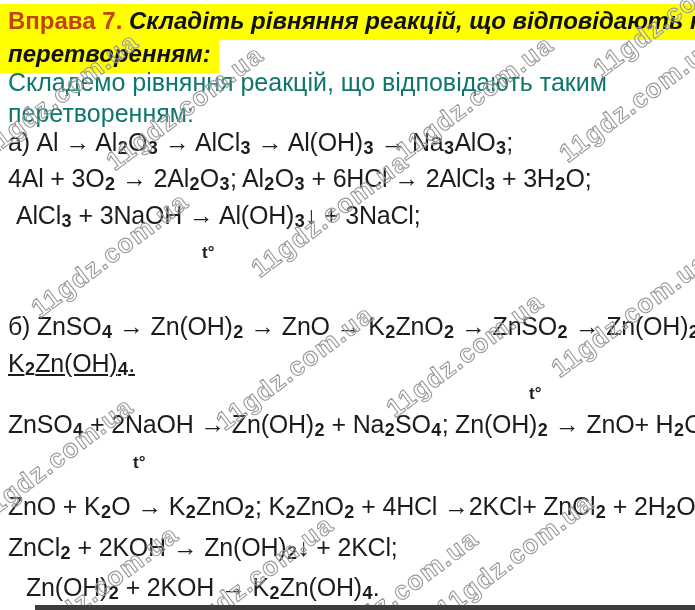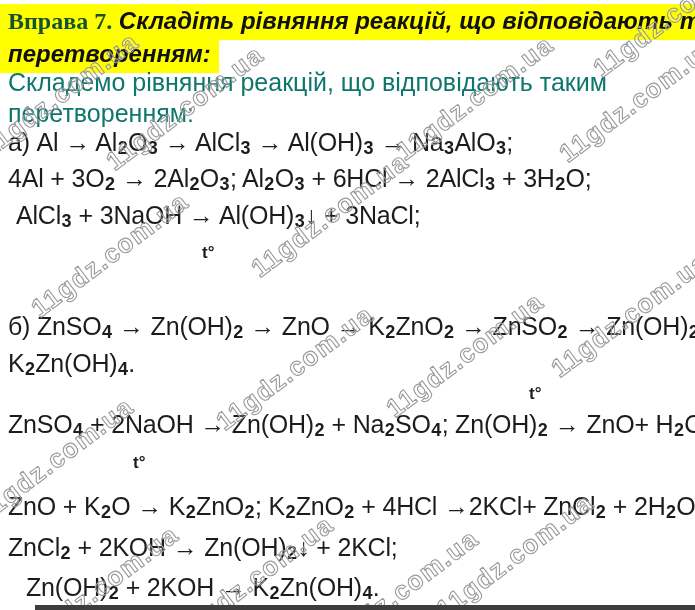--- a/index.html
+++ b/index.html
@@ -11,21 +11,21 @@
     font-family:"Liberation Sans", sans-serif;
     color:#1c1c1c;
   }
   .hl-line{
     position:absolute;left:0;
     background:#ffff00;
     font-size:24px;font-weight:bold;
     padding:3px 8px 5px 8px;
     white-space:nowrap;
   }
-  .red-label{color:#14532d;font-style:normal;font-weight:bold;font-family:Liberation Serif, serif;}
+  .red-label{color:#c2410c;font-style:normal;font-weight:bold;}
   .hl-italic{font-style:italic;color:#111;}
   .intro-line{
     position:absolute;left:8px;
     font-size:25px;color:#0f766e;white-space:nowrap;
   }
   .eq-line{
     position:absolute;left:8px;
     font-size:25px;color:#1c1c1c;white-space:nowrap;
     letter-spacing:-0.2px;
   }
@@ -71,21 +71,21 @@
   <div class="intro-line" style="top:68px;">Складемо рівняння реакцій, що відповідають таким</div>
   <div class="intro-line" style="top:99px;">перетворенням:</div>
 
   <div class="eq-line" style="top:128px;"><span>а) Al → Al</span><span class="sub">2</span><span>O</span><span class="sub">3</span><span> → AlCl</span><span class="sub">3</span><span> → Al(OH)</span><span class="sub">3</span><span> → Na</span><span class="sub">3</span><span>AlO</span><span class="sub">3</span><span>;</span></div>
   <div class="eq-line" style="top:164px;"><span>4Al + 3O</span><span class="sub">2</span><span> </span><span class="arr">→</span><span> 2Al</span><span class="sub">2</span><span>O</span><span class="sub">3</span><span>;  Al</span><span class="sub">2</span><span>O</span><span class="sub">3</span><span> + 6HCl </span><span class="arr">→</span><span> 2AlCl</span><span class="sub">3</span><span> + 3H</span><span class="sub">2</span><span>O;</span></div>
   <div class="eq-line" style="top:201px;margin-left:8px;"><span>AlCl</span><span class="sub">3</span><span> + 3NaOH </span><span class="arr">→</span><span> Al(OH)</span><span class="sub">3</span><span class="dn">↓</span><span> + 3NaCl;</span></div>
 
   <div class="temp" style="left:202px;top:243px;">t°</div>
 
   <div class="eq-line" style="top:312px;"><span>б) ZnSO</span><span class="sub">4</span><span> → Zn(OH)</span><span class="sub">2</span><span> → ZnO → K</span><span class="sub">2</span><span>ZnO</span><span class="sub">2</span><span> → ZnSO</span><span class="sub">2</span><span> → Zn(OH)</span><span class="sub">2</span><span> →</span></div>
-  <div class="eq-line" style="top:349px;"><span>K</span><span class="sub">2</span><span>Zn(OH)</span><span class="sub">4</span><span>.</span></div>
+  <div class="eq-line" style="top:349px;text-decoration:underline;"><span>K</span><span class="sub">2</span><span>Zn(OH)</span><span class="sub">4</span><span>.</span></div>
 
   <div class="temp" style="left:529px;top:384px;">t°</div>
   <div class="eq-line" style="top:410px;"><span>ZnSO</span><span class="sub">4</span><span> + 2NaOH </span><span class="arr">→</span><span> Zn(OH)</span><span class="sub">2</span><span> + Na</span><span class="sub">2</span><span>SO</span><span class="sub">4</span><span>; Zn(OH)</span><span class="sub">2</span><span> </span><span class="arr">→</span><span> ZnO+ H</span><span class="sub">2</span><span>O;</span></div>
 
   <div class="temp" style="left:133px;top:453px;">t°</div>
   <div class="eq-line" style="top:492px;"><span>ZnO + K</span><span class="sub">2</span><span>O </span><span class="arr">→</span><span> K</span><span class="sub">2</span><span>ZnO</span><span class="sub">2</span><span>;  K</span><span class="sub">2</span><span>ZnO</span><span class="sub">2</span><span> + 4HCl </span><span class="arr">→</span><span>2KCl+ ZnCl</span><span class="sub">2</span><span> + 2H</span><span class="sub">2</span><span>O;</span></div>
   <div class="eq-line" style="top:533px;"><span>ZnCl</span><span class="sub">2</span><span> + 2KOH </span><span class="arr">→</span><span> Zn(OH)</span><span class="sub">2</span><span class="dn">↓</span><span> + 2KCl;</span></div>
   <div class="eq-line" style="top:573px;margin-left:18px;"><span>Zn(OH)</span><span class="sub">2</span><span> + 2KOH </span><span class="arr">→</span><span> K</span><span class="sub">2</span><span>Zn(OH)</span><span class="sub">4</span><span>.</span></div>
 
   <div id="watermark-layer">

